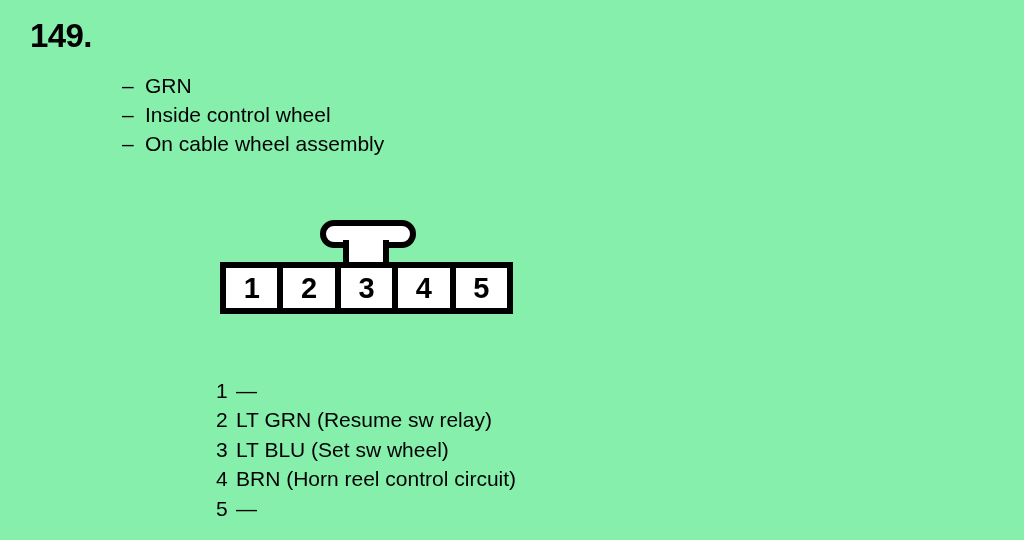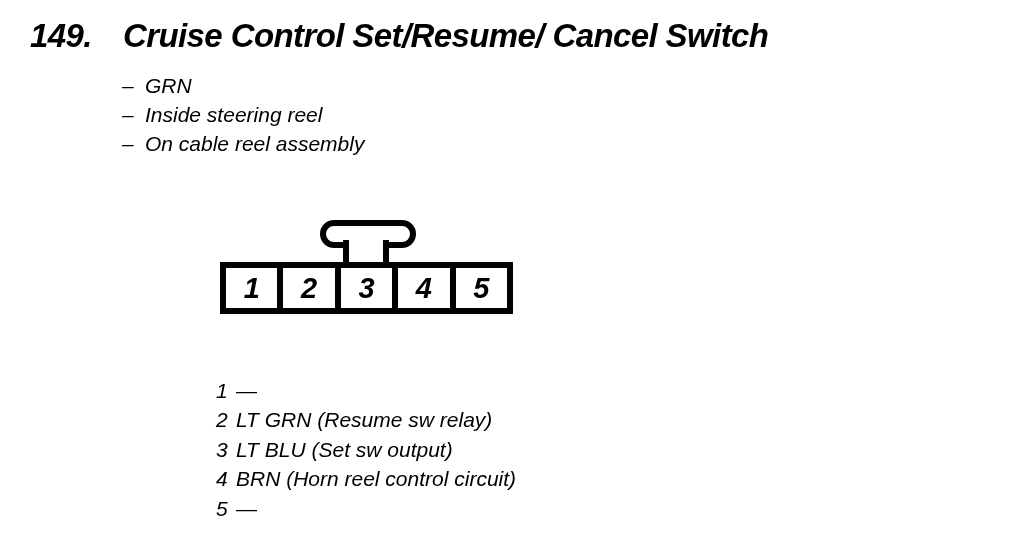--- a/index.html
+++ b/index.html
@@ -1,24 +1,23 @@
 <!DOCTYPE html>
 <html><head>
 <meta charset="utf-8">
 <style>
   html, body { margin: 0; padding: 0; background: #e8e8e8; }
   .page {
     position: relative;
     width: 1024px;
     height: 540px;
-    background: #ffffff;
+    background: #86efac;
     overflow: hidden;
     font-family: "Liberation Sans", "DejaVu Sans", sans-serif;
     color: #000;
-    font-style: italic;
   }
 
   
   .title {
     position: absolute;
     left: 30px;
     top: 15px;
     display: flex;
     align-items: baseline;
     font-size: 33px;
@@ -97,35 +96,34 @@
   .pin-row { display: flex; white-space: nowrap; }
   .pin-num { display: inline-block; width: 20px; }
 </style>
 </head>
 <body>
 
 <div class="page">
 
   <div class="title">
     <span class="title-num">149.</span>
-    <span class="title-text">Cruise Control Set/Resume/ Cancel Switch</span>
   </div>
 
   <div class="details">
     <div class="detail-row">
       <span class="detail-dash">–</span>
       <span>GRN</span>
     </div>
     <div class="detail-row">
       <span class="detail-dash">–</span>
-      <span>Inside steering reel</span>
+      <span>Inside control wheel</span>
     </div>
     <div class="detail-row">
       <span class="detail-dash">–</span>
-      <span>On cable reel assembly</span>
+      <span>On cable wheel assembly</span>
     </div>
   </div>
 
   <div class="connector">
     <div class="conn-tab"></div>
     <div class="conn-stem"></div>
     <div class="conn-body">
       <div class="conn-cell">
         <span>1</span>
       </div>
@@ -148,21 +146,21 @@
     <div class="pin-row">
       <span class="pin-num">1</span>
       <span class="pin-label">—</span>
     </div>
     <div class="pin-row">
       <span class="pin-num">2</span>
       <span class="pin-label">LT GRN (Resume sw relay)</span>
     </div>
     <div class="pin-row">
       <span class="pin-num">3</span>
-      <span class="pin-label">LT BLU (Set sw output)</span>
+      <span class="pin-label">LT BLU (Set sw wheel)</span>
     </div>
     <div class="pin-row">
       <span class="pin-num">4</span>
       <span class="pin-label">BRN (Horn reel control circuit)</span>
     </div>
     <div class="pin-row">
       <span class="pin-num">5</span>
       <span class="pin-label">—</span>
     </div>
   </div>

